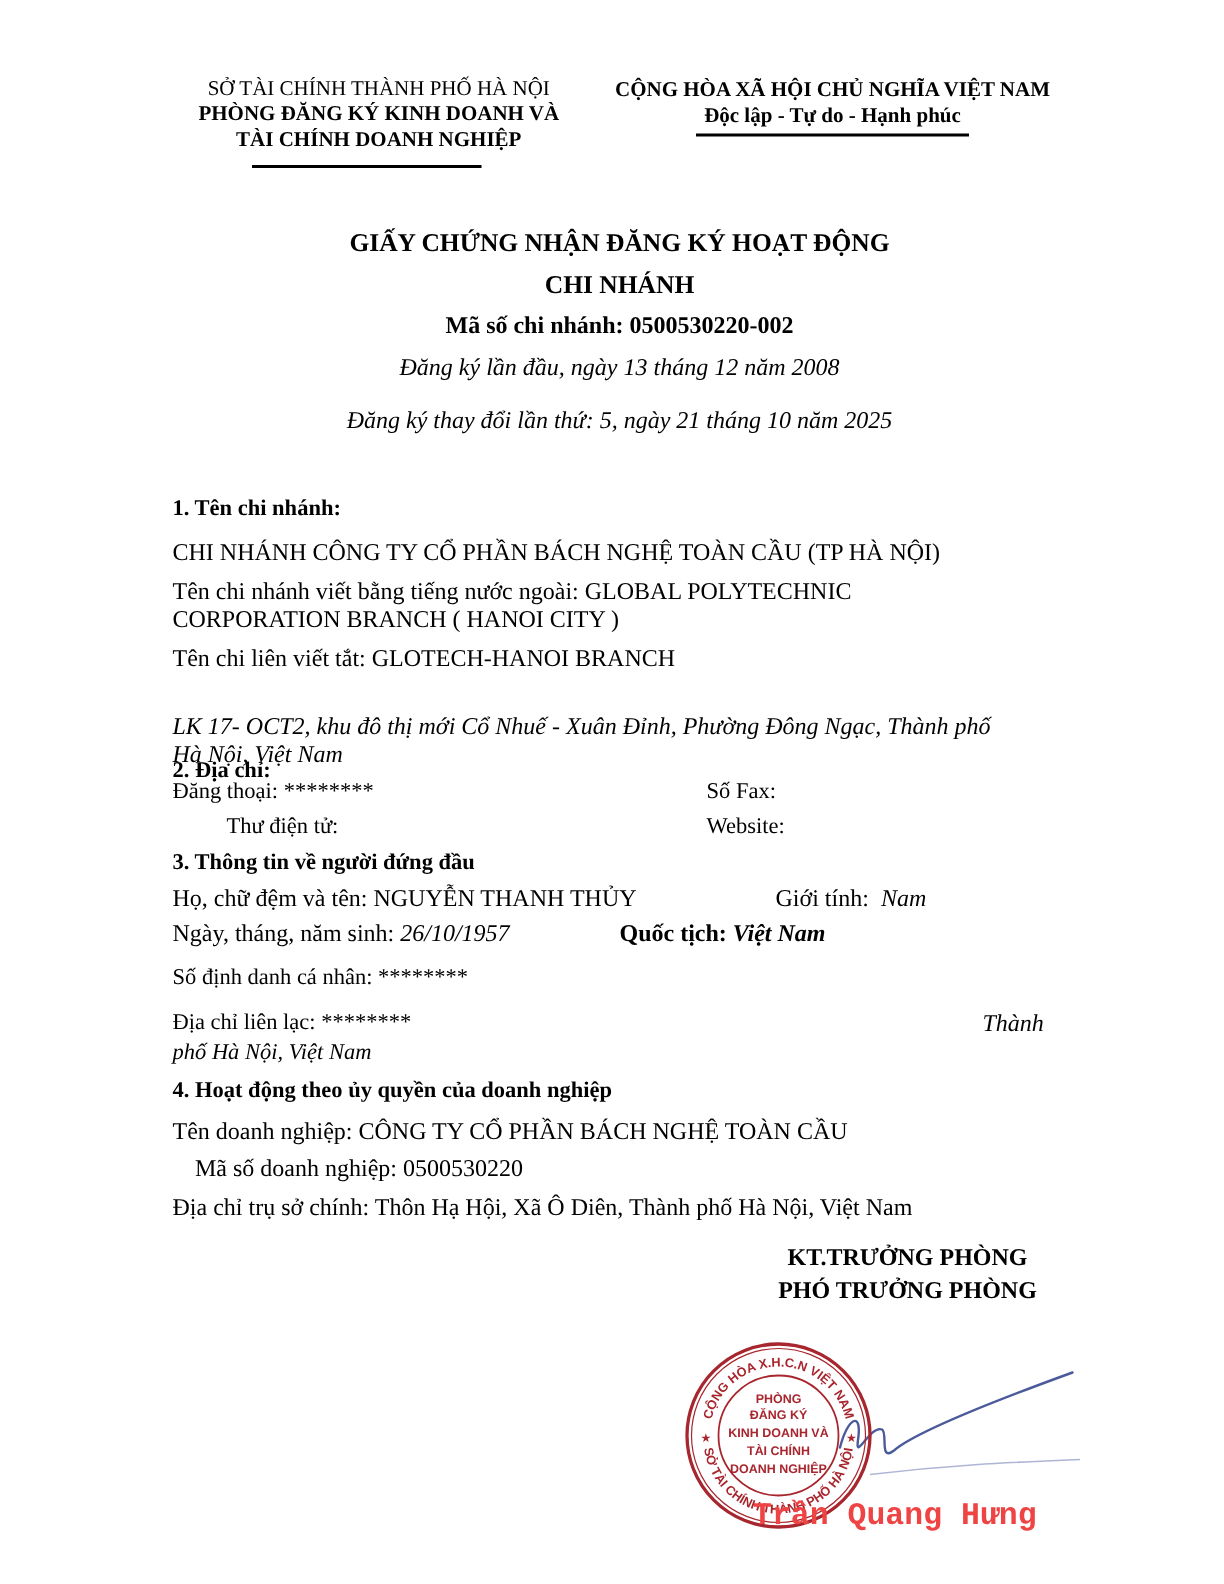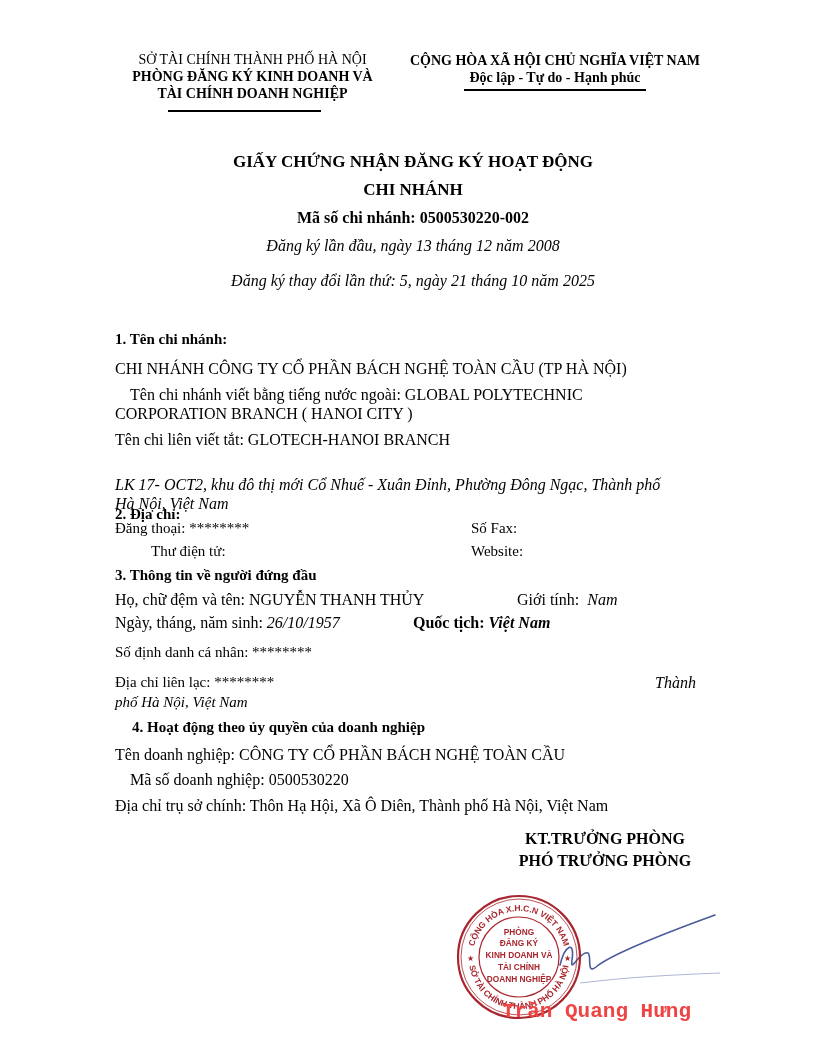--- a/index.html
+++ b/index.html
@@ -33,21 +33,21 @@
 <div class="rule" style="left:464px; top:89px; width:182px;"></div>
 
 <div class="abs center f17 b" style="left:0; top:152px; width:826px;">GIẤY CHỨNG NHẬN ĐĂNG KÝ HOẠT ĐỘNG</div>
 <div class="abs center f17 b" style="left:0; top:180px; width:826px;">CHI NHÁNH</div>
 <div class="abs center f16 b" style="left:0; top:209px; width:826px;">Mã số chi nhánh: 0500530220-002</div>
 <div class="abs center f16 i" style="left:0; top:237px; width:826px;">Đăng ký lần đầu, ngày 13 tháng 12 năm 2008</div>
 <div class="abs center f16 i" style="left:0; top:272px; width:826px;">Đăng ký thay đổi lần thứ: 5, ngày 21 tháng 10 năm 2025</div>
 
 <div class="abs f15 b" style="left:115px; top:331px;">1. Tên chi nhánh:</div>
 <div class="abs f16" style="left:115px; top:360px;">CHI NHÁNH CÔNG TY CỔ PHẦN BÁCH NGHỆ TOÀN CẦU (TP HÀ NỘI)</div>
-<div class="abs f16" style="left:130px; top:386px;text-align:center;">Tên chi nhánh viết bằng tiếng nước ngoài: GLOBAL POLYTECHNIC</div>
+<div class="abs f16" style="left:115px; top:386px;text-align:center;">Tên chi nhánh viết bằng tiếng nước ngoài: GLOBAL POLYTECHNIC</div>
 <div class="abs f16" style="left:115px; top:405px;">CORPORATION BRANCH ( HANOI CITY )</div>
 <div class="abs f16" style="left:115px; top:431px;">Tên chi liên viết tắt: GLOTECH-HANOI BRANCH</div>
 
 <div class="abs f15 b" style="left:115px; top:458px;margin-top:48px;">2. Địa chỉ:</div>
 <div class="abs f16 i" style="left:115px; top:476px;">LK 17- OCT2, khu đô thị mới Cổ Nhuế - Xuân Đỉnh, Phường Đông Ngạc, Thành phố</div>
 <div class="abs f16 i" style="left:115px; top:495px;">Hà Nội, Việt Nam</div>
 <div class="abs f15" style="left:115px; top:520px;">
   <span>Đăng thoại: </span><span>********</span>
 </div>
 <div class="abs f15" style="left:471px; top:520px;">Số Fax:</div>
@@ -69,21 +69,21 @@
 </div>
 <div class="abs f15" style="left:115px; top:644px;">
   <span>Số định danh cá nhân: </span><span>********</span>
 </div>
 <div class="abs f15" style="left:115px; top:674px;">
   <span>Địa chỉ liên lạc: </span><span>********</span>
 </div>
 <div class="abs f16 i" style="left:655px; top:674px;text-align:right;">Thành</div>
 <div class="abs f15 i" style="left:115px; top:694px;">phố Hà Nội, Việt Nam</div>
 
-<div class="abs f15 b" style="left:115px; top:719px;margin-left:17px;">4. Hoạt động theo ủy quyền của doanh nghiệp</div>
+<div class="abs f15 b" style="left:115px; top:719px;">4. Hoạt động theo ủy quyền của doanh nghiệp</div>
 <div class="abs f16" style="left:115px; top:746px;">Tên doanh nghiệp: CÔNG TY CỔ PHẦN BÁCH NGHỆ TOÀN CẦU</div>
 <div class="abs f16" style="left:130px; top:771px;">Mã số doanh nghiệp: 0500530220</div>
 <div class="abs f16" style="left:115px; top:797px;">Địa chỉ trụ sở chính: Thôn Hạ Hội, Xã Ô Diên, Thành phố Hà Nội, Việt Nam</div>
 
 <div class="abs center f16 b" style="left:495px; top:830px; width:220px;">KT.TRƯỞNG PHÒNG</div>
 <div class="abs center f16 b" style="left:495px; top:852px; width:220px;">PHÓ TRƯỞNG PHÒNG</div>
 
 <svg class="sig-stroke" viewBox="0 0 200 90">
   <path d="M40 60 C 45 40, 55 35, 52 55 C 50 70, 60 45, 68 48 C 72 50, 66 70, 76 62 C 90 50, 140 30, 195 10" fill="none" stroke="#4a5a9a" stroke-width="1.6" stroke-linecap="round"></path>
   <path d="M60 78 C 110 72, 150 70, 200 68" fill="none" stroke="#7a84b8" stroke-width="1" opacity="0.6"></path>

